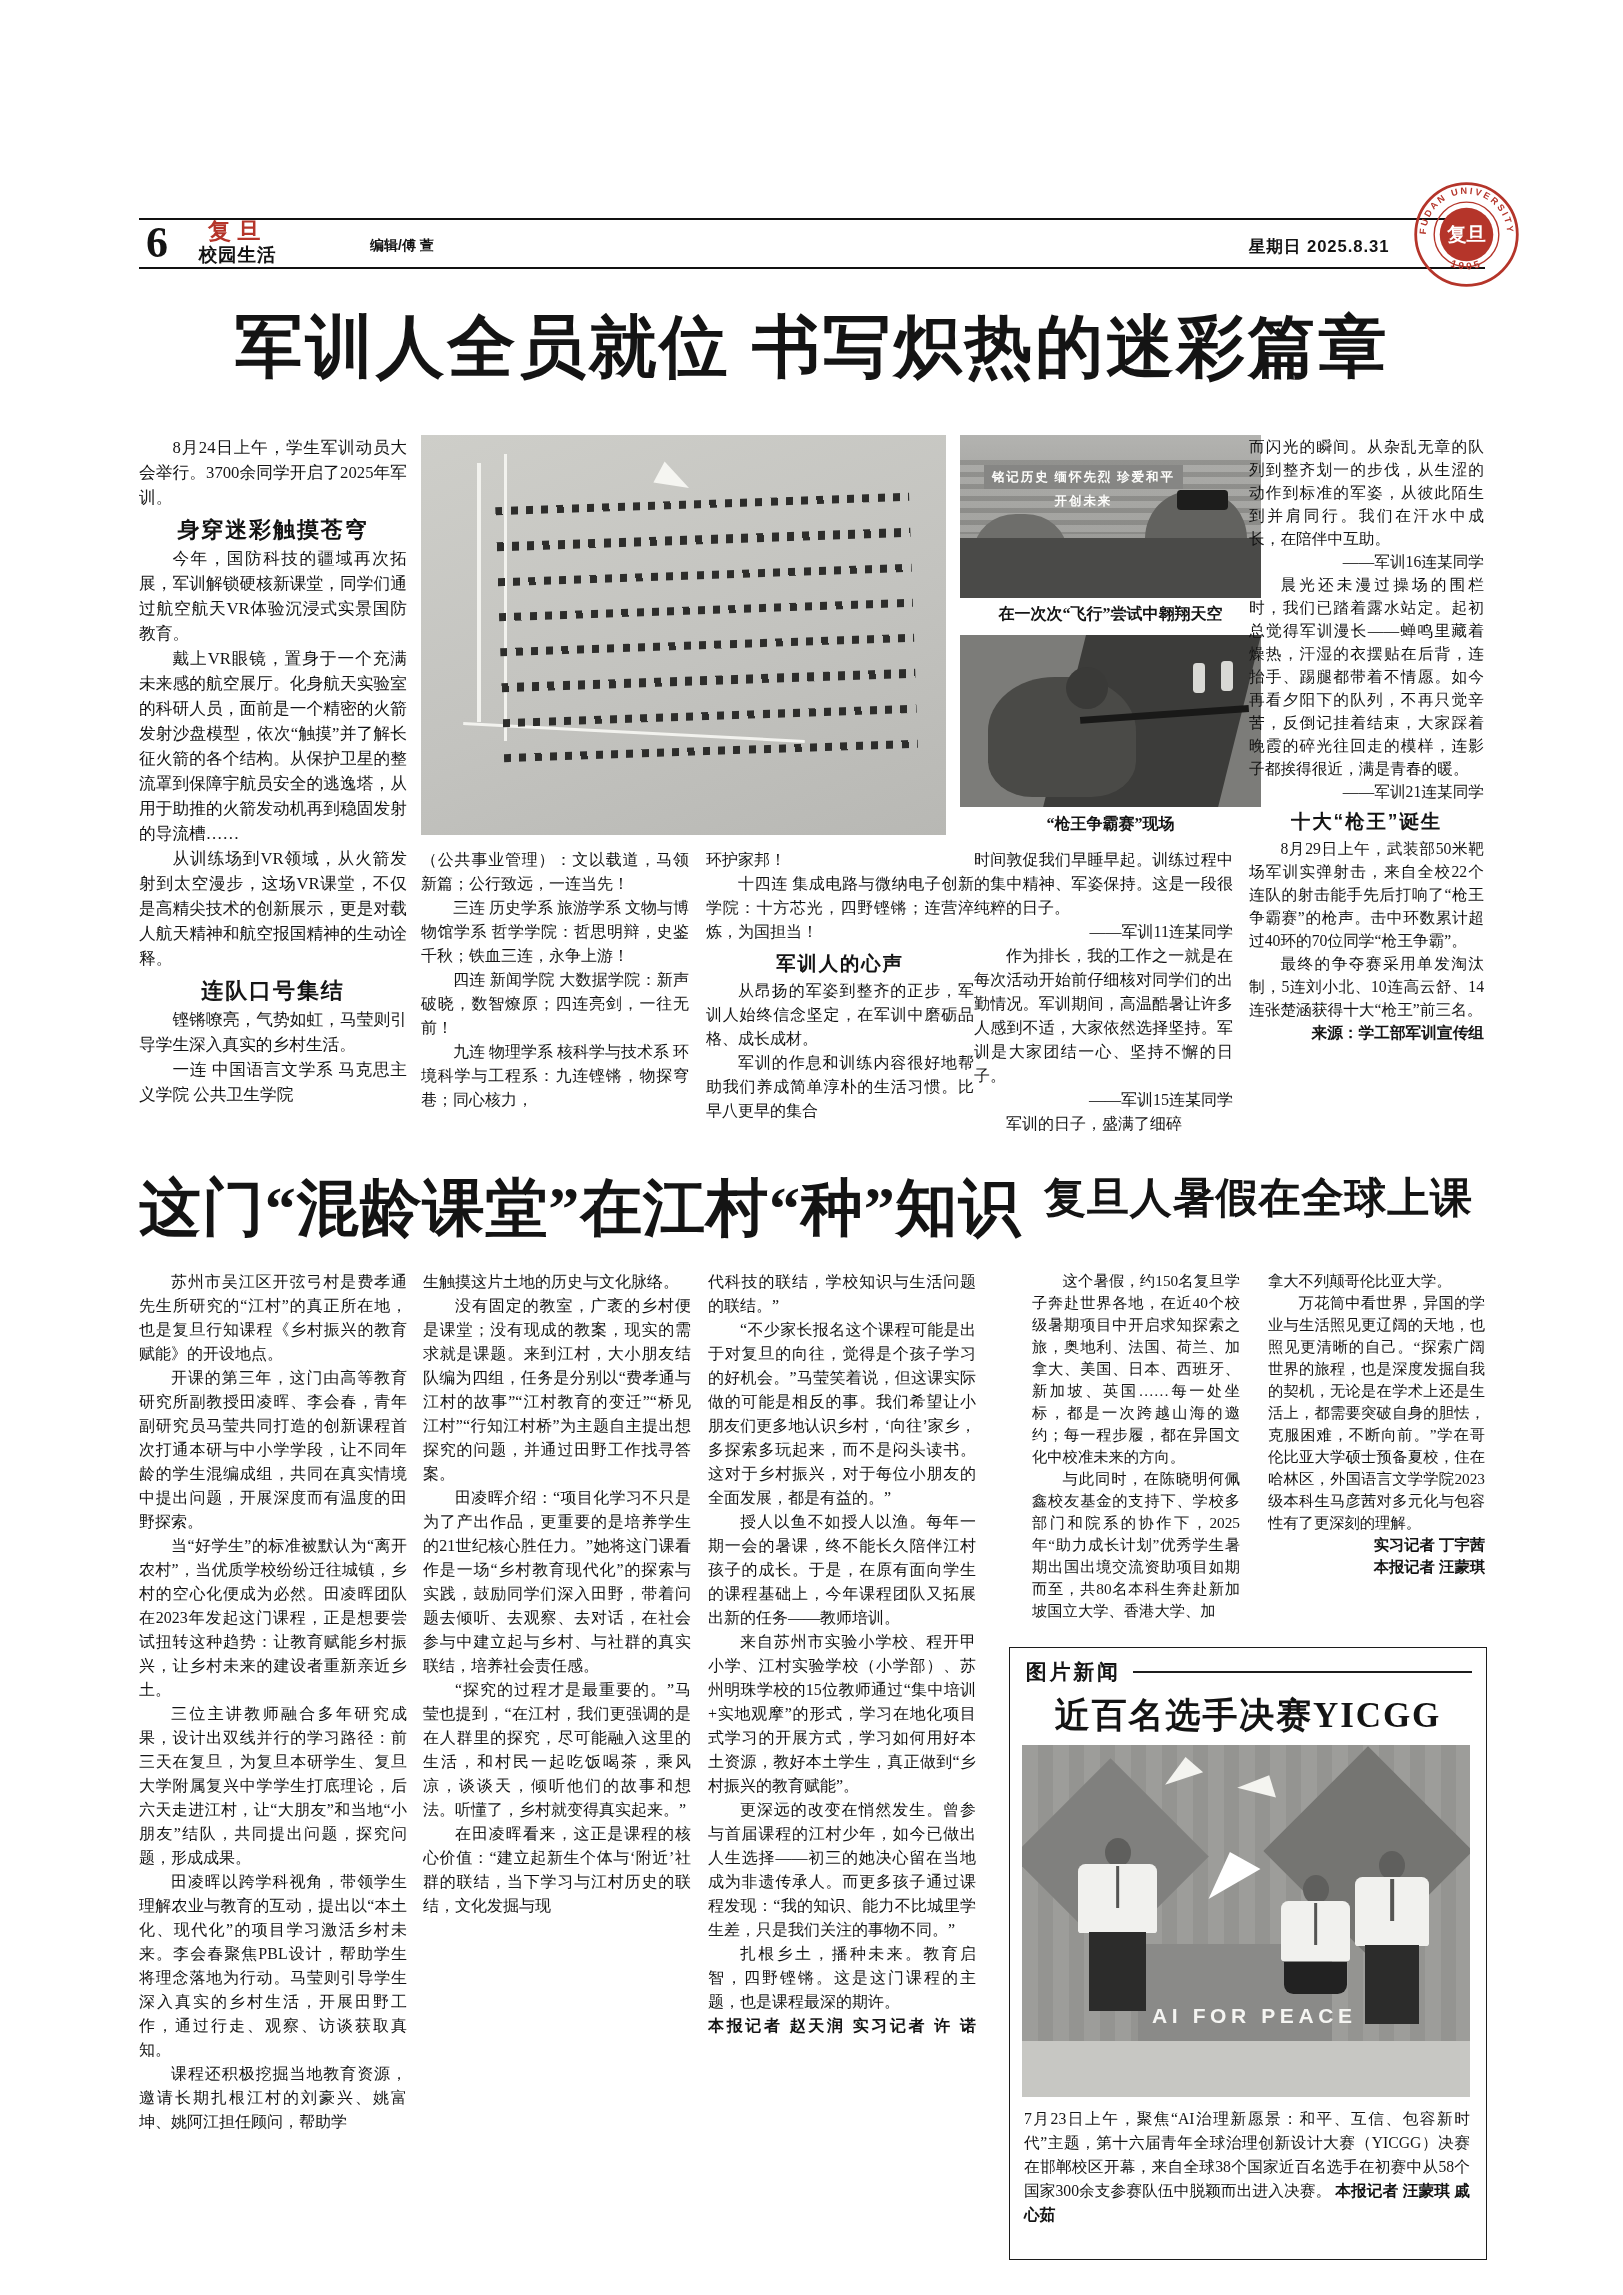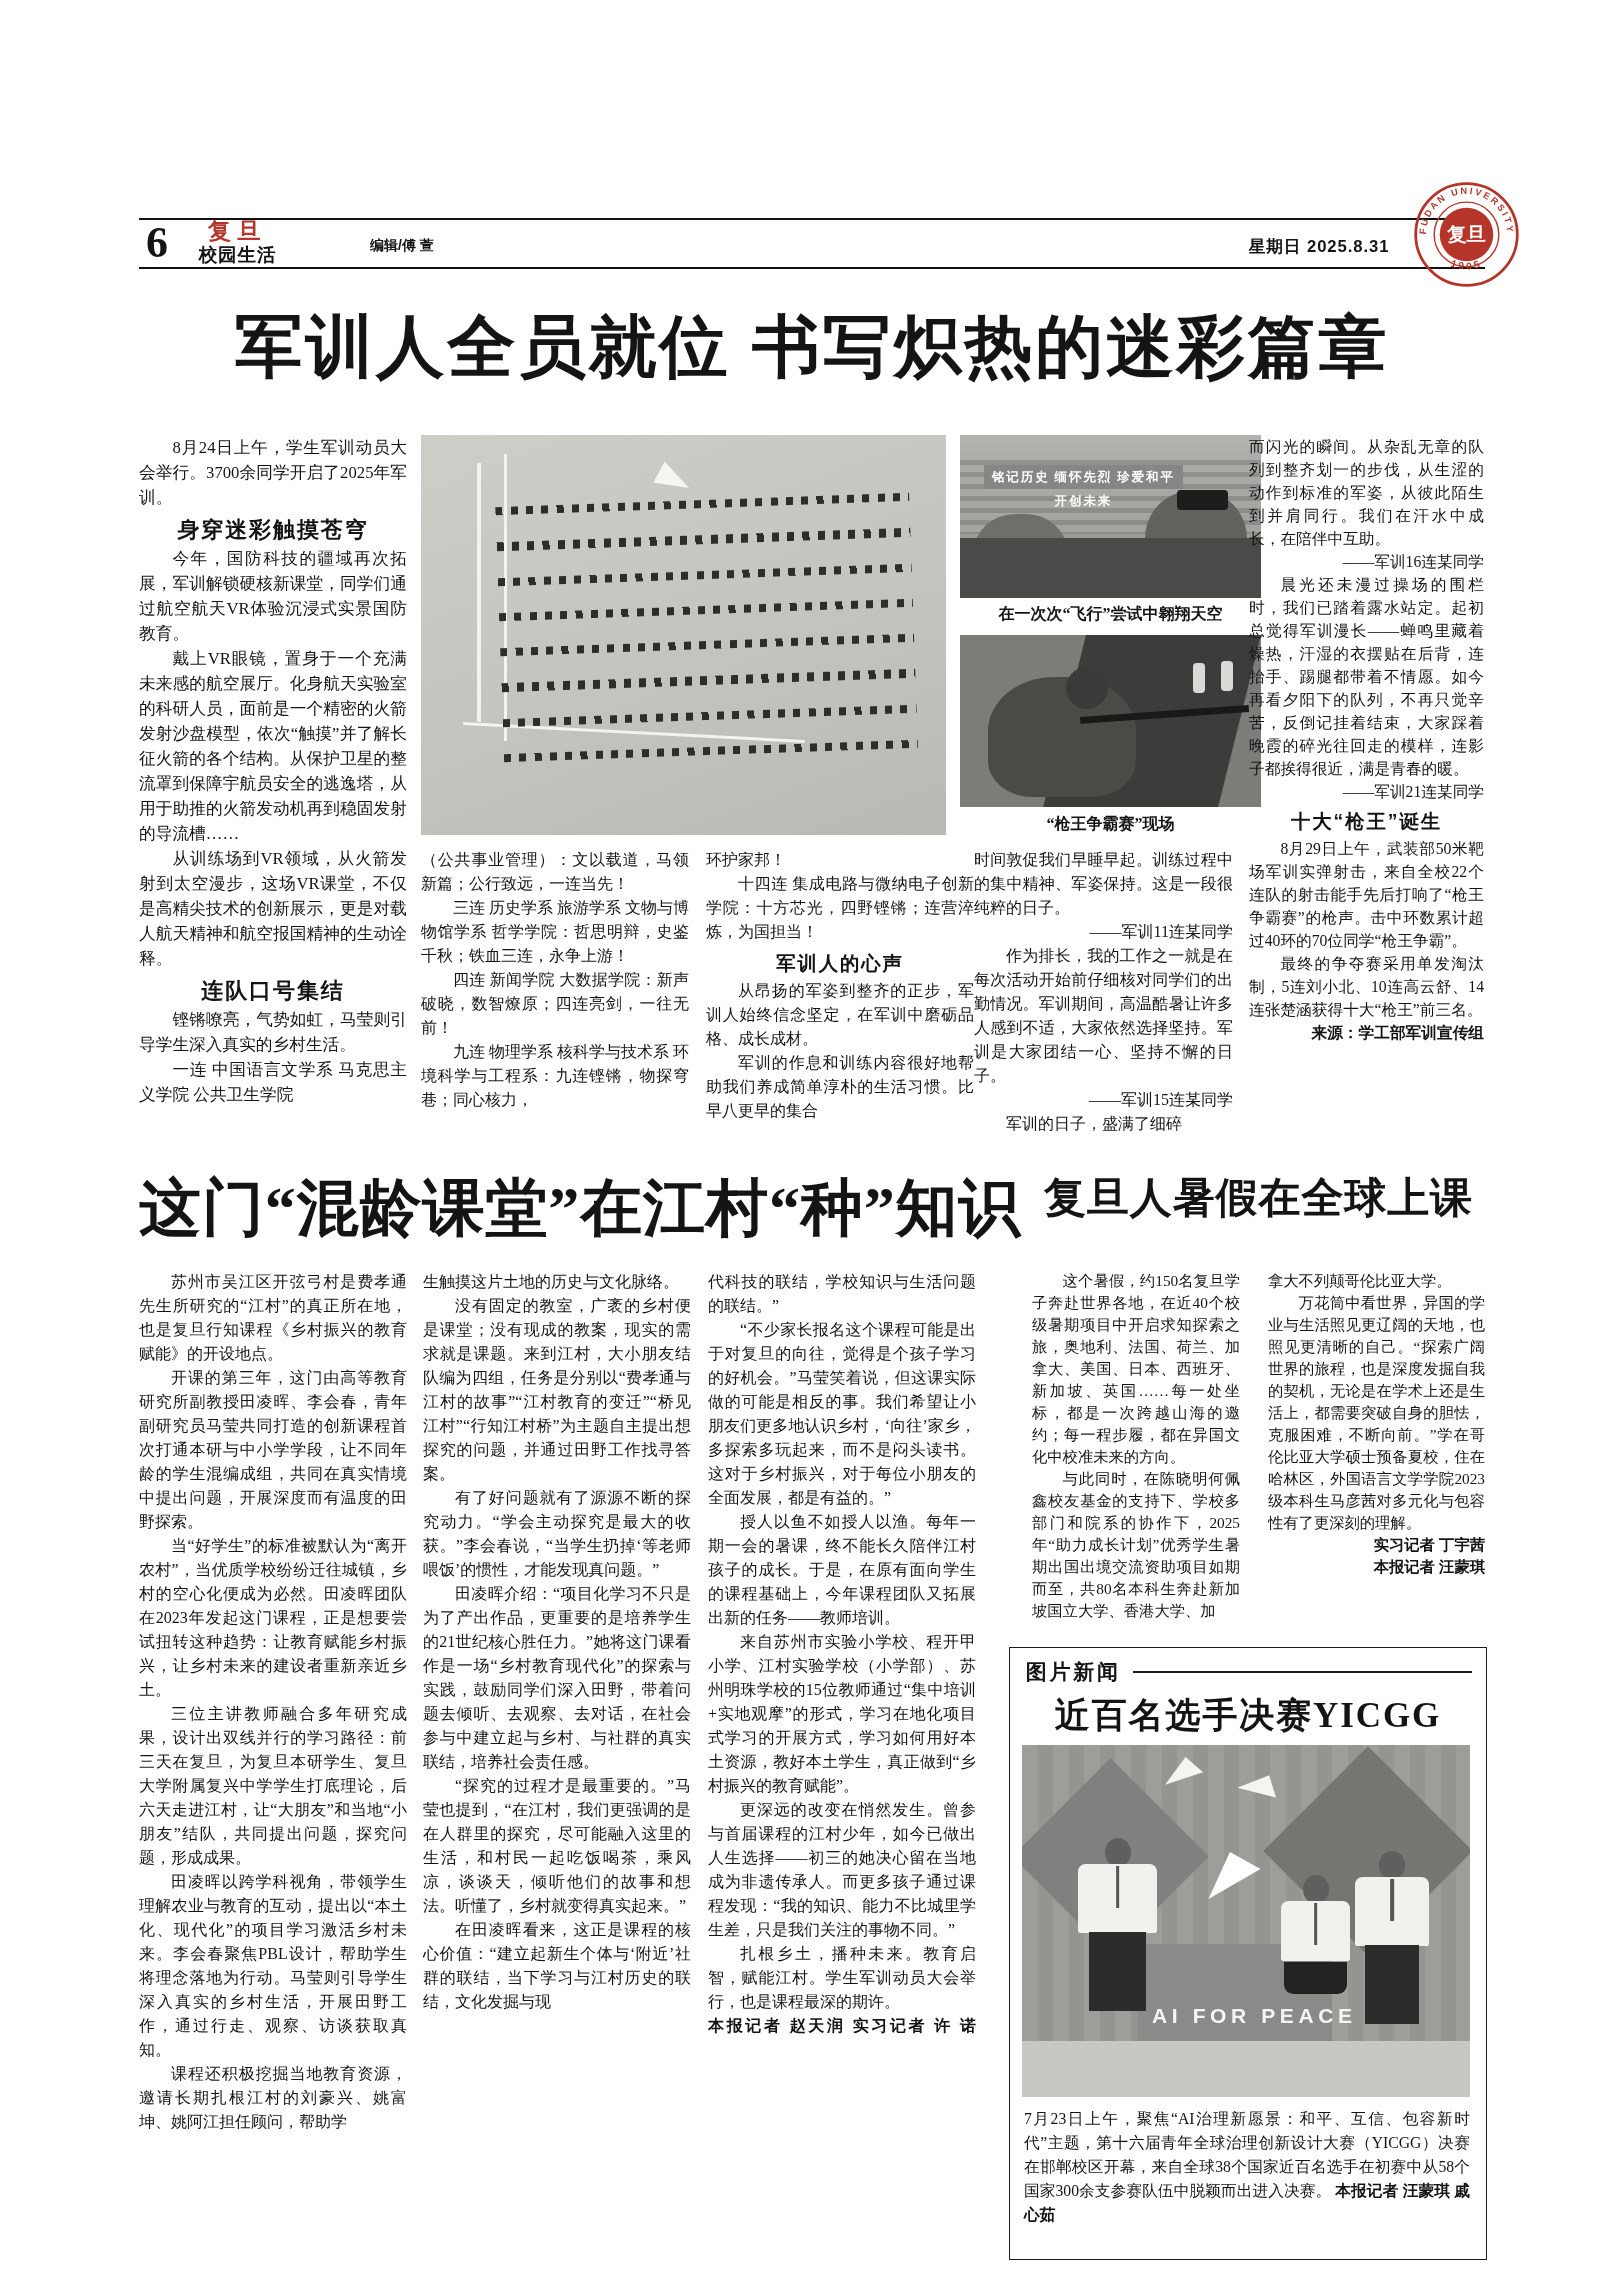--- a/index.html
+++ b/index.html
@@ -208,33 +208,32 @@
     <p>开课的第三年，这门由高等教育研究所副教授田凌晖、李会春，青年副研究员马莹共同打造的创新课程首次打通本研与中小学学段，让不同年龄的学生混编成组，共同在真实情境中提出问题，开展深度而有温度的田野探索。</p>
     <p>当“好学生”的标准被默认为“离开农村”，当优质学校纷纷迁往城镇，乡村的空心化便成为必然。田凌晖团队在2023年发起这门课程，正是想要尝试扭转这种趋势：让教育赋能乡村振兴，让乡村未来的建设者重新亲近乡土。</p>
     <p>三位主讲教师融合多年研究成果，设计出双线并行的学习路径：前三天在复旦，为复旦本研学生、复旦大学附属复兴中学学生打底理论，后六天走进江村，让“大朋友”和当地“小朋友”结队，共同提出问题，探究问题，形成成果。</p>
     <p>田凌晖以跨学科视角，带领学生理解农业与教育的互动，提出以“本土化、现代化”的项目学习激活乡村未来。李会春聚焦PBL设计，帮助学生将理念落地为行动。马莹则引导学生深入真实的乡村生活，开展田野工作，通过行走、观察、访谈获取真知。</p>
     <p>课程还积极挖掘当地教育资源，邀请长期扎根江村的刘豪兴、姚富坤、姚阿江担任顾问，帮助学</p>
   </div>
 
   <div class="col fz35" style="left:423px;top:1270px;width:268px;height:990px;">
     <p style="text-indent:0;">生触摸这片土地的历史与文化脉络。</p>
     <p>没有固定的教室，广袤的乡村便是课堂；没有现成的教案，现实的需求就是课题。来到江村，大小朋友结队编为四组，任务是分别以“费孝通与江村的故事”“江村教育的变迁”“桥见江村”“行知江村桥”为主题自主提出想探究的问题，并通过田野工作找寻答案。</p>
-    <p>有了好问题就有了源源不断的探究动力。“学会主动探究是最大的收获。”李会春说，“当学生扔掉‘等老师喂饭’的惯性，才能发现真问题。”</p>
     <p>田凌晖介绍：“项目化学习不只是为了产出作品，更重要的是培养学生的21世纪核心胜任力。”她将这门课看作是一场“乡村教育现代化”的探索与实践，鼓励同学们深入田野，带着问题去倾听、去观察、去对话，在社会参与中建立起与乡村、与社群的真实联结，培养社会责任感。</p>
     <p>“探究的过程才是最重要的。”马莹也提到，“在江村，我们更强调的是在人群里的探究，尽可能融入这里的生活，和村民一起吃饭喝茶，乘风凉，谈谈天，倾听他们的故事和想法。听懂了，乡村就变得真实起来。”</p>
     <p>在田凌晖看来，这正是课程的核心价值：“建立起新生个体与‘附近’社群的联结，当下学习与江村历史的联结，文化发掘与现</p>
   </div>
 
   <div class="col fz35" style="left:708px;top:1270px;width:268px;height:990px;">
     <p style="text-indent:0;">代科技的联结，学校知识与生活问题的联结。”</p>
     <p>“不少家长报名这个课程可能是出于对复旦的向往，觉得是个孩子学习的好机会。”马莹笑着说，但这课实际做的可能是相反的事。我们希望让小朋友们更多地认识乡村，‘向往’家乡，多探索多玩起来，而不是闷头读书。这对于乡村振兴，对于每位小朋友的全面发展，都是有益的。”</p>
     <p>授人以鱼不如授人以渔。每年一期一会的暑课，终不能长久陪伴江村孩子的成长。于是，在原有面向学生的课程基础上，今年课程团队又拓展出新的任务——教师培训。</p>
     <p>来自苏州市实验小学校、程开甲小学、江村实验学校（小学部）、苏州明珠学校的15位教师通过“集中培训+实地观摩”的形式，学习在地化项目式学习的开展方式，学习如何用好本土资源，教好本土学生，真正做到“乡村振兴的教育赋能”。</p>
     <p>更深远的改变在悄然发生。曾参与首届课程的江村少年，如今已做出人生选择——初三的她决心留在当地成为非遗传承人。而更多孩子通过课程发现：“我的知识、能力不比城里学生差，只是我们关注的事物不同。”</p>
-    <p>扎根乡土，播种未来。教育启智，赋能江村。学生军训动员大会举行，也是课程最深的期许。</p>
+    <p>扎根乡土，播种未来。教育启智，四野铿锵。这是这门课程的主题，也是课程最深的期许。</p>
     <p class="byline">本报记者 赵天润  实习记者 许 诺</p>
   </div>
 
   <div class="a3title" style="left:1032px;top:1170px;width:453px;">复旦人暑假在全球上课</div>
 
   <div class="col fz33" style="left:1032px;top:1270px;width:208px;height:366px;">
     <p>这个暑假，约150名复旦学子奔赴世界各地，在近40个校级暑期项目中开启求知探索之旅，奥地利、法国、荷兰、加拿大、美国、日本、西班牙、新加坡、英国……每一处坐标，都是一次跨越山海的邀约；每一程步履，都在异国文化中校准未来的方向。</p>
     <p>与此同时，在陈晓明何佩鑫校友基金的支持下、学校多部门和院系的协作下，2025年“助力成长计划”优秀学生暑期出国出境交流资助项目如期而至，共80名本科生奔赴新加坡国立大学、香港大学、加</p>
   </div>
 

